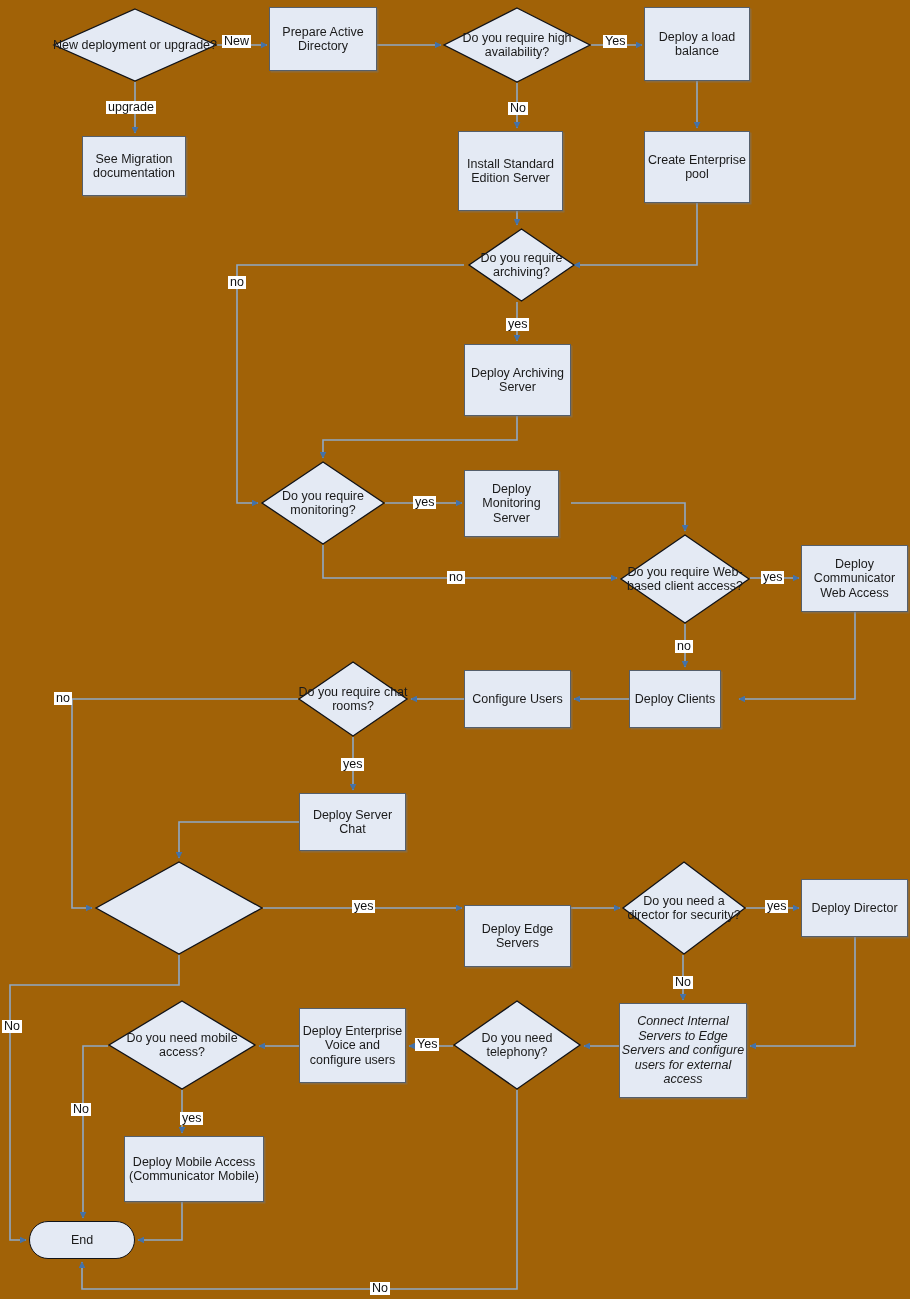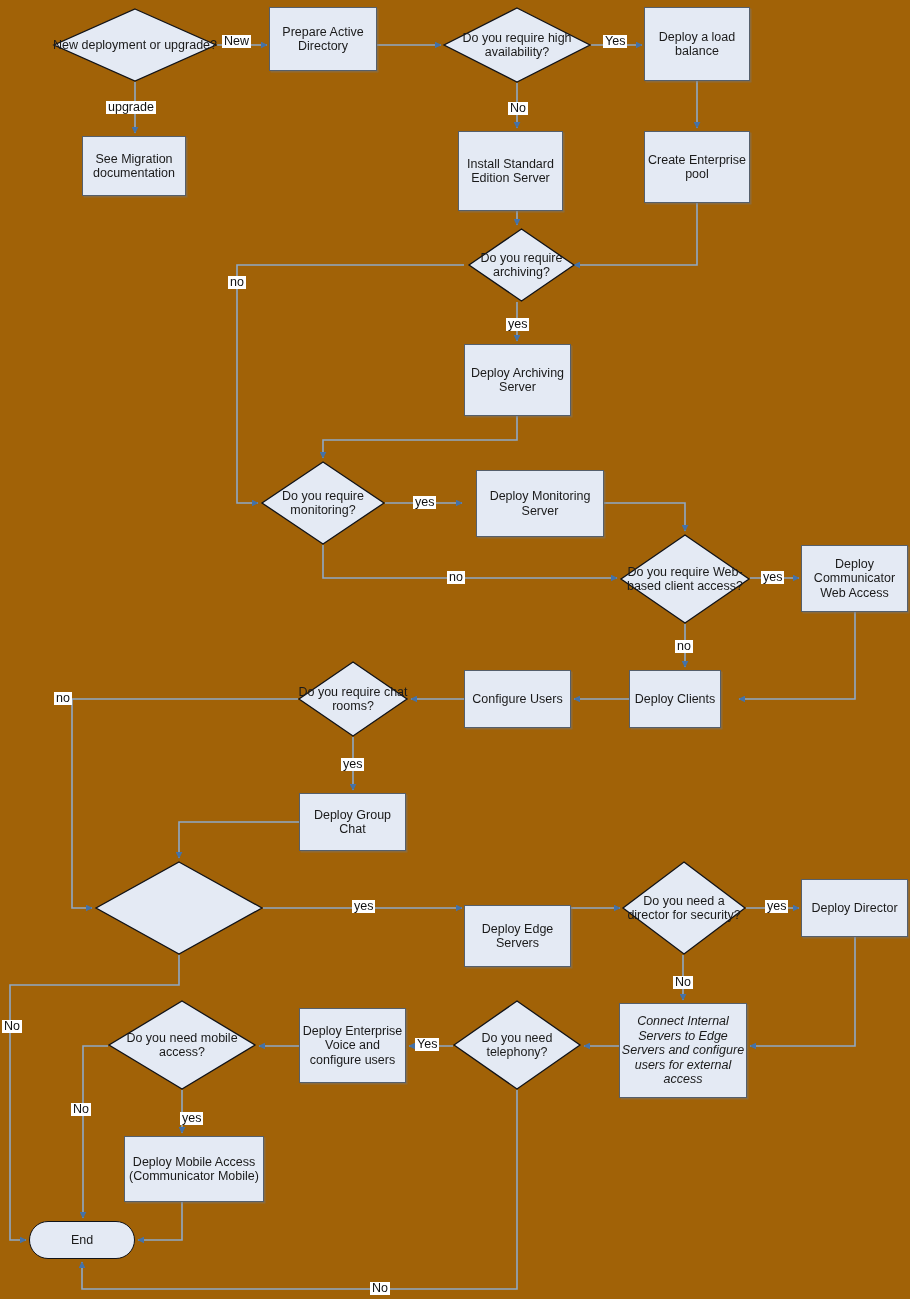--- a/index.html
+++ b/index.html
@@ -137,21 +137,21 @@
       </div>
       <div class="node proc" style="left: 464px; top: 344px; width: 107px; height: 72px;">
         <span class="">Deploy Archiving Server</span>
       </div>
       <div class="node dec" style="left: 261px; top: 461px; width: 124px; height: 84px;">
         <svg width="124" height="84" viewBox="0 0 124 84">
           <polygon points="62,1 123,42 62,83 1,42" fill="#e4eaf4" stroke="#111318" stroke-width="1.3"></polygon>
         </svg>
         <span class="dtext">Do you require monitoring?</span>
       </div>
-      <div class="node proc" style="left: 476px; top: 470px; width: 128px; height: 67px;">
+      <div class="node proc" style="left: 464px; top: 470px; width: 95px; height: 67px;">
         <span class="">Deploy Monitoring Server</span>
       </div>
       <div class="node dec" style="left: 620px; top: 534px; width: 130px; height: 90px;">
         <svg width="130" height="90" viewBox="0 0 130 90">
           <polygon points="65,1 129,45 65,89 1,45" fill="#e4eaf4" stroke="#111318" stroke-width="1.3"></polygon>
         </svg>
         <span class="dtext">Do you require Web-based client access?</span>
       </div>
       <div class="node proc" style="left: 801px; top: 545px; width: 107px; height: 67px;">
         <span class="">Deploy Communicator Web Access</span>
@@ -162,21 +162,21 @@
       <div class="node proc" style="left: 464px; top: 670px; width: 107px; height: 58px;">
         <span class="">Configure Users</span>
       </div>
       <div class="node dec" style="left: 298px; top: 661px; width: 110px; height: 76px;">
         <svg width="110" height="76" viewBox="0 0 110 76">
           <polygon points="55,1 109,38 55,75 1,38" fill="#e4eaf4" stroke="#111318" stroke-width="1.3"></polygon>
         </svg>
         <span class="dtext">Do you require chat rooms?</span>
       </div>
       <div class="node proc" style="left: 299px; top: 793px; width: 107px; height: 58px;">
-        <span class="">Deploy Group Chat</span>
+        <span class="">Deploy Server Chat</span>
       </div>
       <div class="node dec" style="left: 95px; top: 861px; width: 168px; height: 94px;">
         <svg width="168" height="94" viewBox="0 0 168 94">
           <polygon points="84,1 167,47 84,93 1,47" fill="#e4eaf4" stroke="#111318" stroke-width="1.3"></polygon>
         </svg>
       </div>
       <div class="node proc" style="left: 464px; top: 877px; width: 107px; height: 62px; margin-top: 28px;">
         <span class="">Deploy Edge Servers</span>
       </div>
       <div class="node dec" style="left: 622px; top: 861px; width: 124px; height: 94px;">

